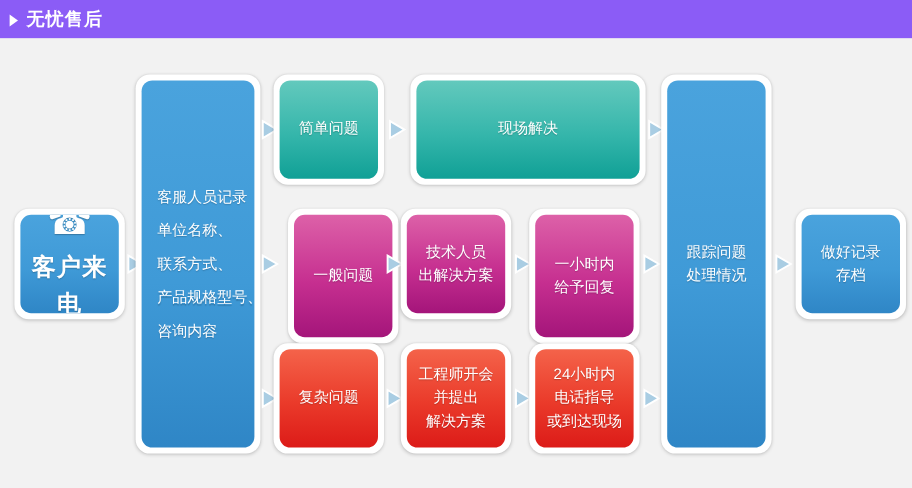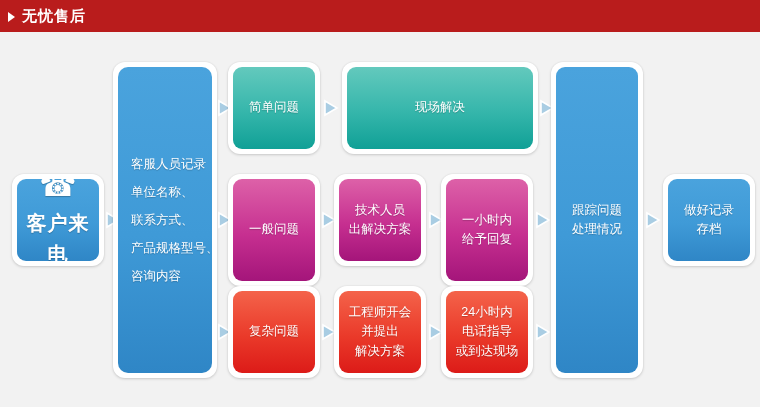--- a/index.html
+++ b/index.html
@@ -13,21 +13,21 @@
   body {
     background: #f2f2f2;
     font-family: "Liberation Sans", "DejaVu Sans", sans-serif;
   }
 
   
   .header {
     position: absolute;
     left: 0; top: 0;
     width: 760px; height: 32px;
-    background: #b91c1c;
+    background: #8b5cf6;
     display: flex;
     align-items: center;
     padding-left: 8px;
     gap: 7px;
   }
   .header-arrow {
     display: block;
     width: 0; height: 0;
     border-left: 7px solid #ffffff;
     border-top: 5px solid transparent;
@@ -76,37 +76,36 @@
   .c-blue   { background: linear-gradient(180deg, #4aa3dd 0%, #3f9ad7 55%, #2f86c6 100%); }
   .c-teal   { background: linear-gradient(180deg, #63c9bd 0%, #35b6ab 55%, #10a096 100%); }
   .c-magenta{ background: linear-gradient(180deg, #dd61a8 0%, #c62f90 55%, #a4157a 100%); }
   .c-orange { background: linear-gradient(180deg, #f4634a 0%, #ea3a2a 55%, #dc1b18 100%); }
 
   
   #node-call       { left: 12px;  top: 142px; width: 92px;  height: 92px; }
   #node-record     { left: 113px; top: 30px;  width: 104px; height: 316px; }
   #node-simple     { left: 228px; top: 30px;  width: 92px;  height: 92px; }
   #node-onsite     { left: 342px; top: 30px;  width: 196px; height: 92px; }
-  #node-general    { left: 228px; top: 142px; width: 92px;  height: 112px; }
+  #node-general    { left: 240px; top: 142px; width: 92px;  height: 112px; }
   #node-techplan   { left: 334px; top: 142px; width: 92px;  height: 92px; }
   #node-onehour    { left: 441px; top: 142px; width: 92px;  height: 112px; }
   #node-complex    { left: 228px; top: 254px; width: 92px;  height: 92px; }
   #node-engineer   { left: 334px; top: 254px; width: 92px;  height: 92px; border-radius: 13px; }
   #node-24hour     { left: 441px; top: 254px; width: 92px;  height: 92px; }
   #node-track      { left: 551px; top: 30px;  width: 92px;  height: 316px; }
   #node-archive    { left: 663px; top: 142px; width: 92px;  height: 92px; }
 
   
   #node-record .node-inner {
     align-items: flex-start;
     justify-content: center;
     padding: 0 0 0 13px;
     line-height: 2.25;
     font-size: 12.5px;
-    border-radius: 10px;
   }
   #node-record .node-inner .line { display: block; white-space: nowrap; }
 
   
   .phone-icon {
     font-size: 30px;
     line-height: 1;
     margin-bottom: 7px;
     text-shadow: 0 1px 1px rgba(0,0,0,0.25);
   }

